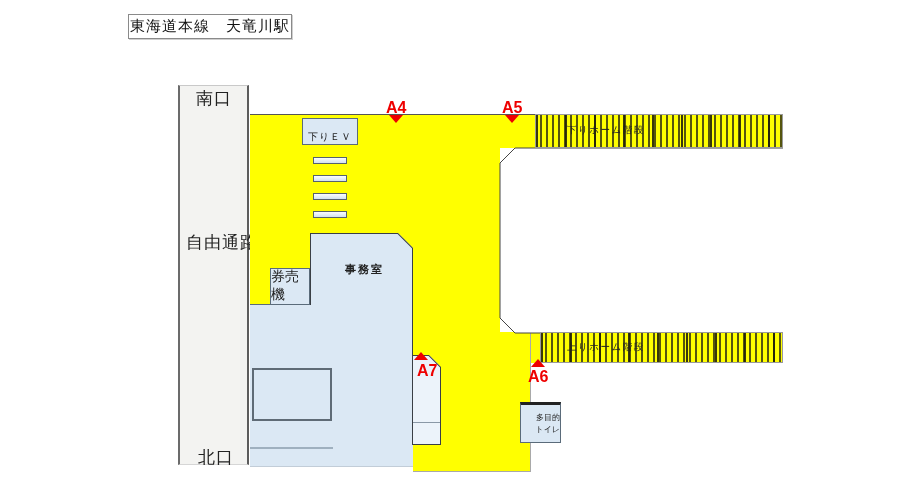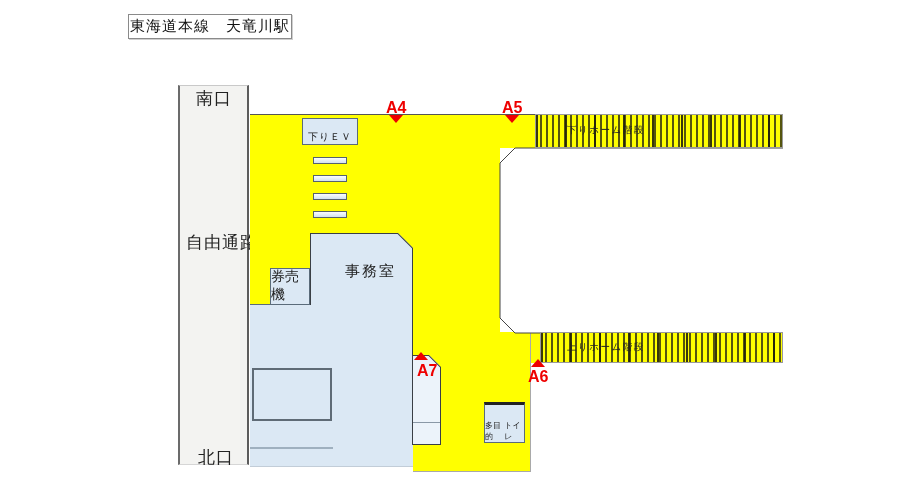--- a/index.html
+++ b/index.html
@@ -32,33 +32,33 @@
   .band2{left:540px;top:332px;width:243px;height:31px;}
   .band-label{font-size:9.5px;color:#222;letter-spacing:1.5px;white-space:nowrap;}
   
   .blue{background:#dbe8f4;}
   .blue-region{left:250px;top:305px;width:163px;height:162px;border-bottom:1px solid #c2cdd8;}
   .office{left:310px;top:233px;width:103px;height:100px;}
   .room-box{background:#dbe8f4;border:1px solid #5a6b7a;display:flex;align-items:flex-end;justify-content:center;}
   .ev-down{left:302px;top:118px;width:56px;height:27px;font-size:10px;letter-spacing:1px;}
   .ev-up{left:355px;top:333px;width:60px;height:35px;font-size:10px;letter-spacing:1px;}
   .tvm{left:270px;top:268px;width:40px;height:37px;font-size:14px;}
-  .toilet{left:484px;top:402px;width:41px;height:41px;border-top:3px solid #222;
-    flex-direction:row;font-size:8px;line-height:1.4;}
+  .toilet{left:520px;top:402px;width:41px;height:41px;border-top:3px solid #222;
+    flex-direction:column;font-size:8px;line-height:1.4;}
   .bar{left:313px;width:34px;height:7px;border:1px solid #55616e;
     background:linear-gradient(#fbfdff,#d3e2ef);}
   .room-rect{left:252px;top:368px;width:80px;height:53px;border:2px solid #5f6b76;}
   
   .hline{border-top:1px solid #3a3f45;height:0;}
   .vline{border-left:1px solid #3a3f45;width:0;}
   .diag{height:0;border-top:1px solid #3a3f45;transform:rotate(45deg);transform-origin:top left;}
   .corner-cover{background:#ffff00;clip-path:polygon(0 0,100% 0,100% 100%);}
   .a7col{left:413px;top:355px;width:27px;height:90px;background:#ecf3fa;}
   
-  .office-label{font-size:15px;letter-spacing:2px;color:#222;white-space:nowrap;}
+  .office-label{font-size:11px;letter-spacing:2px;color:#222;white-space:nowrap;font-weight:bold;}
   
   .mk-label{font-size:16px;font-weight:600;color:#ee0000;white-space:nowrap;}
   .tri-down{width:0;height:0;border-left:7px solid transparent;border-right:7px solid transparent;border-top:8px solid #ee0000;}
   .tri-up{width:0;height:0;border-left:7px solid transparent;border-right:7px solid transparent;border-bottom:8px solid #ee0000;}
 </style>
 </head>
 <body>
 
 <div id="canvas">
 

